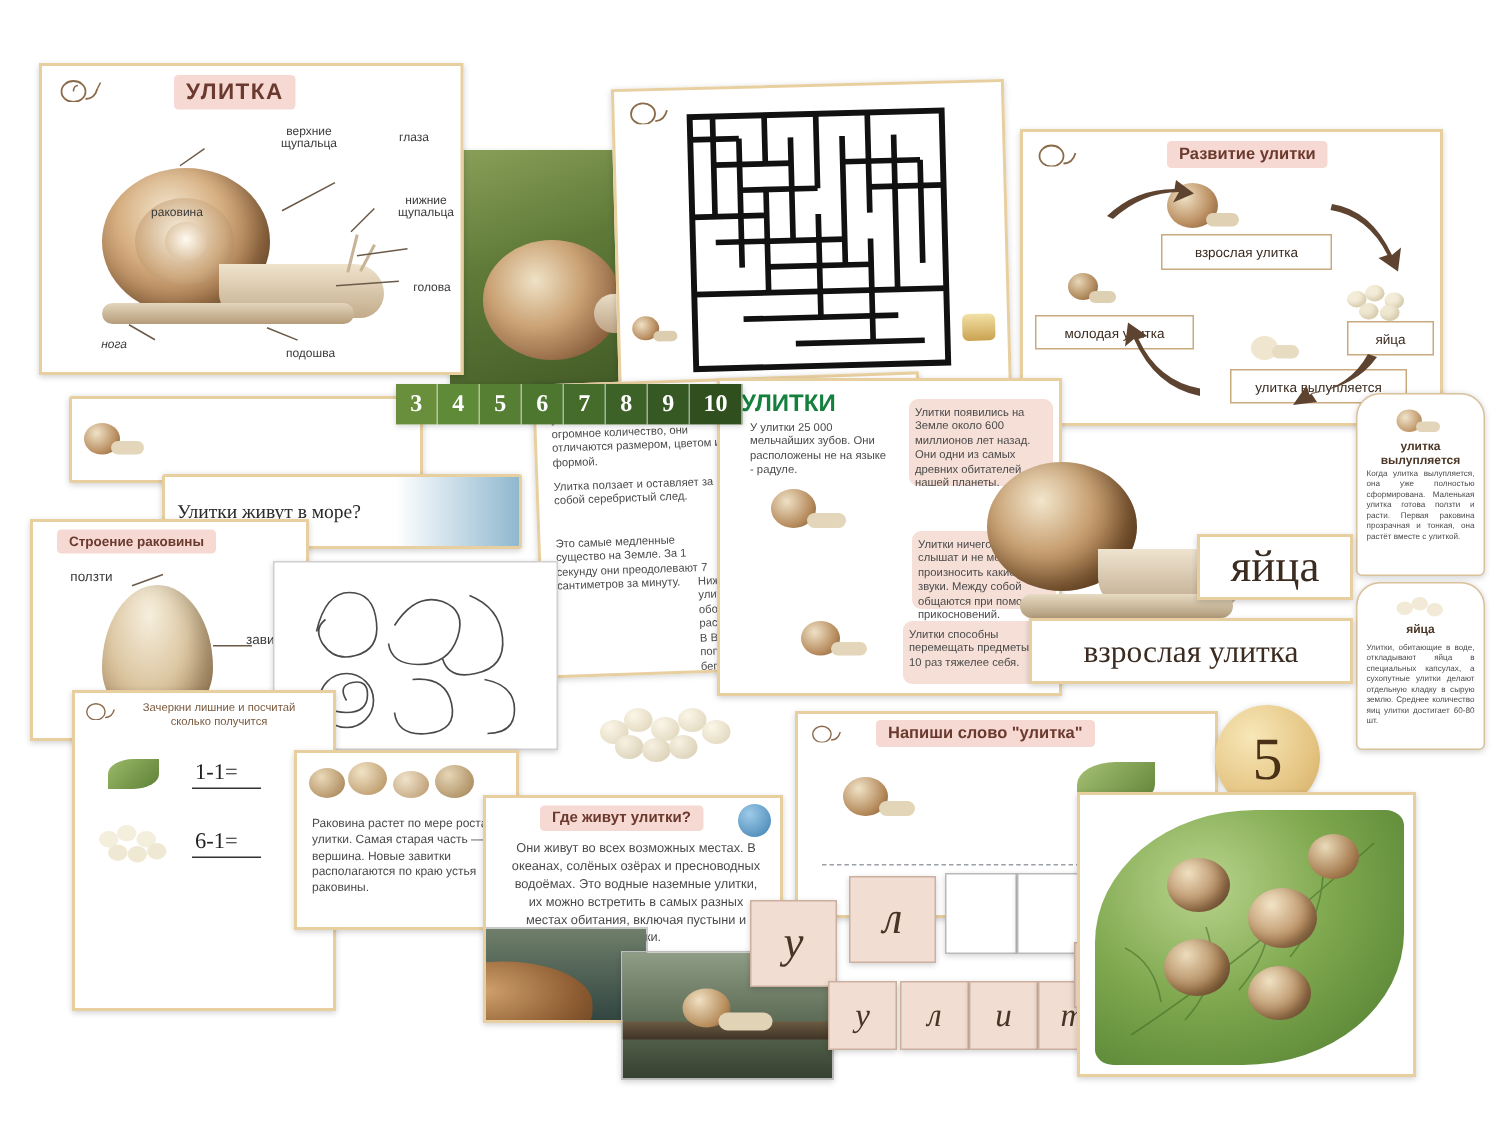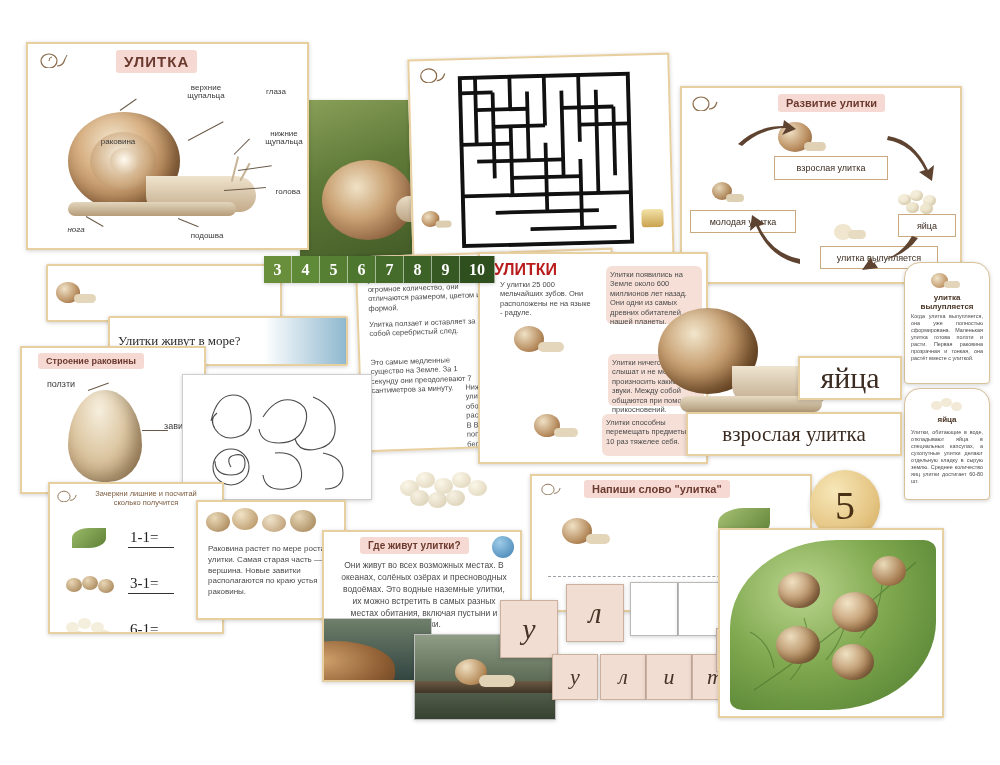--- a/index.html
+++ b/index.html
@@ -244,21 +244,21 @@
     <div class="txt" style="left:10px;top:62px;width:110px;">Улитка ползает и оставляет за собой серебристый след.</div>
     <div class="txt" style="left:10px;top:100px;width:104px;">Это самые медленные существо на Земле. За 1 секунду они преодолевают 7 сантиметров за минуту.</div>
     <div class="txt" style="left:104px;top:128px;width:84px;">Нижние щупальца улитки это органы обоняния, а на верхних расположены глаза.</div>
     <div class="txt" style="left:104px;top:166px;width:96px;">В Великобритании очень популярны «улиточные бега» — на таких мероприятиях ползут со старта к примеру на мокрые листья.</div>
 
     <div style="position:absolute;left:150px;top:20px;width:100px;height:120px;
        background:radial-gradient(ellipse at 40% 30%, rgba(140,170,100,.55), rgba(90,130,60,0) 70%);"></div>
   </div>
 
   <div class="card shadow" style="left:478px;top:252px;width:230px;height:212px;">
-    <div class="title-pill" style="position:absolute;left:6px;top:4px;font-size:16px;background:#ffffff;color:#b91c1c;">УЛИТКИ</div>
+    <div class="title-pill" style="position:absolute;left:6px;top:4px;font-size:16px;background:#ffffff;color:#15803d;">УЛИТКИ</div>
     <div class="txt" style="left:20px;top:26px;width:92px;">У улитки 25 000 мельчайших зубов. Они расположены не на языке - радуле.</div>
     <div style="position:absolute;left:126px;top:12px;width:96px;height:58px;border-radius:6px;
       background:#f3d9d0;opacity:.85;"></div>
     <div class="txt" style="left:130px;top:16px;width:88px;">Улитки появились на Земле около 600 миллионов лет назад. Они одни из самых древних обитателей нашей планеты.</div>
     <div style="position:absolute;left:128px;top:100px;width:96px;height:52px;border-radius:6px;background:#f3d9d0;opacity:.85;"></div>
     <div class="txt" style="left:132px;top:104px;width:88px;">Улитки ничего не слышат и не могут произносить какие-либо звуки. Между собой общаются при помощи прикосновений.</div>
     <div style="position:absolute;left:122px;top:160px;width:96px;height:42px;border-radius:6px;background:#f3d9d0;opacity:.85;"></div>
     <div class="txt" style="left:126px;top:164px;width:88px;">Улитки способны перемещать предметы в 10 раз тяжелее себя.</div>
 
     <div style="position:absolute;left:34px;top:70px;width:52px;height:36px;">
@@ -341,44 +341,36 @@
     <div style="position:absolute;left:0px;top:10px;width:19px;height:16px;border-radius:50%;background:radial-gradient(circle at 35% 30%,#fbf6e8,#ddd2b6);"></div>
     <div style="position:absolute;left:16px;top:2px;width:19px;height:16px;border-radius:50%;background:radial-gradient(circle at 35% 30%,#fbf6e8,#ddd2b6);"></div>
     <div style="position:absolute;left:34px;top:8px;width:19px;height:16px;border-radius:50%;background:radial-gradient(circle at 35% 30%,#fbf6e8,#ddd2b6);"></div>
     <div style="position:absolute;left:52px;top:2px;width:19px;height:16px;border-radius:50%;background:radial-gradient(circle at 35% 30%,#fbf6e8,#ddd2b6);"></div>
     <div style="position:absolute;left:68px;top:10px;width:19px;height:16px;border-radius:50%;background:radial-gradient(circle at 35% 30%,#fbf6e8,#ddd2b6);"></div>
     <div style="position:absolute;left:10px;top:20px;width:19px;height:16px;border-radius:50%;background:radial-gradient(circle at 35% 30%,#f7f1e2,#d6cbaf);"></div>
     <div style="position:absolute;left:28px;top:22px;width:19px;height:16px;border-radius:50%;background:radial-gradient(circle at 35% 30%,#f7f1e2,#d6cbaf);"></div>
     <div style="position:absolute;left:46px;top:20px;width:19px;height:16px;border-radius:50%;background:radial-gradient(circle at 35% 30%,#f7f1e2,#d6cbaf);"></div>
   </div>
 
-  <div class="card shadow" style="left:48px;top:482px;width:176px;height:152px;">
+  <div class="card shadow" style="left:48px;top:460px;width:176px;height:214px;">
     <div class="snail-logo" style="left:4px;top:4px;width:26px;height:14px;">
       <svg viewBox="0 0 34 18">
           <ellipse cx="13" cy="11" rx="8" ry="7" fill="none" stroke="#8a6a4a" stroke-width="1.2"></ellipse>
           <path d="M21 16 q6 0 8-7" fill="none" stroke="#8a6a4a" stroke-width="1.2"></path>
         </svg>
     </div>
     <div style="position:absolute;left:30px;top:5px;width:132px;font-size:7.5px;color:#7a5a3e;text-align:center;white-space:pre-line;">Зачеркни лишние и посчитай
 сколько получится</div>
 
     <div style="position:absolute;left:14px;top:32px;width:150px;">
       <div class="mathrow" style="height:44px;">
         <div style="width:56px;height:40px;position:relative;">
           <div style="position:absolute;left:8px;top:10px;width:34px;height:20px;border-radius:50% 0 50% 0;background:linear-gradient(135deg,#9cbb6a,#5d8035);"></div>
         </div>
         <div class="mathexp">1-1=</div>
-      </div>
-      <div class="mathrow" style="height:44px;">
-        <div style="width:56px;height:40px;position:relative;">
-          <div style="position:absolute;left:2px;top:14px;width:16px;height:14px;border-radius:50%;background:radial-gradient(circle at 35% 30%,#e9d7b6,#9c7748);"></div>
-          <div style="position:absolute;left:18px;top:12px;width:16px;height:14px;border-radius:50%;background:radial-gradient(circle at 35% 30%,#e9d7b6,#9c7748);"></div>
-          <div style="position:absolute;left:34px;top:15px;width:16px;height:14px;border-radius:50%;background:radial-gradient(circle at 35% 30%,#e9d7b6,#9c7748);"></div>
-        </div>
-        <div class="mathexp">3-1=</div>
       </div>
       <div class="mathrow" style="height:44px;">
         <div style="width:56px;height:40px;position:relative;">
           <div style="position:absolute;left:2px;top:12px;width:13px;height:11px;border-radius:50%;background:#f4eedc;"></div>
           <div style="position:absolute;left:14px;top:8px;width:13px;height:11px;border-radius:50%;background:#f4eedc;"></div>
           <div style="position:absolute;left:27px;top:12px;width:13px;height:11px;border-radius:50%;background:#f4eedc;"></div>
           <div style="position:absolute;left:8px;top:21px;width:13px;height:11px;border-radius:50%;background:#efe8d3;"></div>
           <div style="position:absolute;left:21px;top:22px;width:13px;height:11px;border-radius:50%;background:#efe8d3;"></div>
           <div style="position:absolute;left:34px;top:20px;width:13px;height:11px;border-radius:50%;background:#efe8d3;"></div>
         </div>

